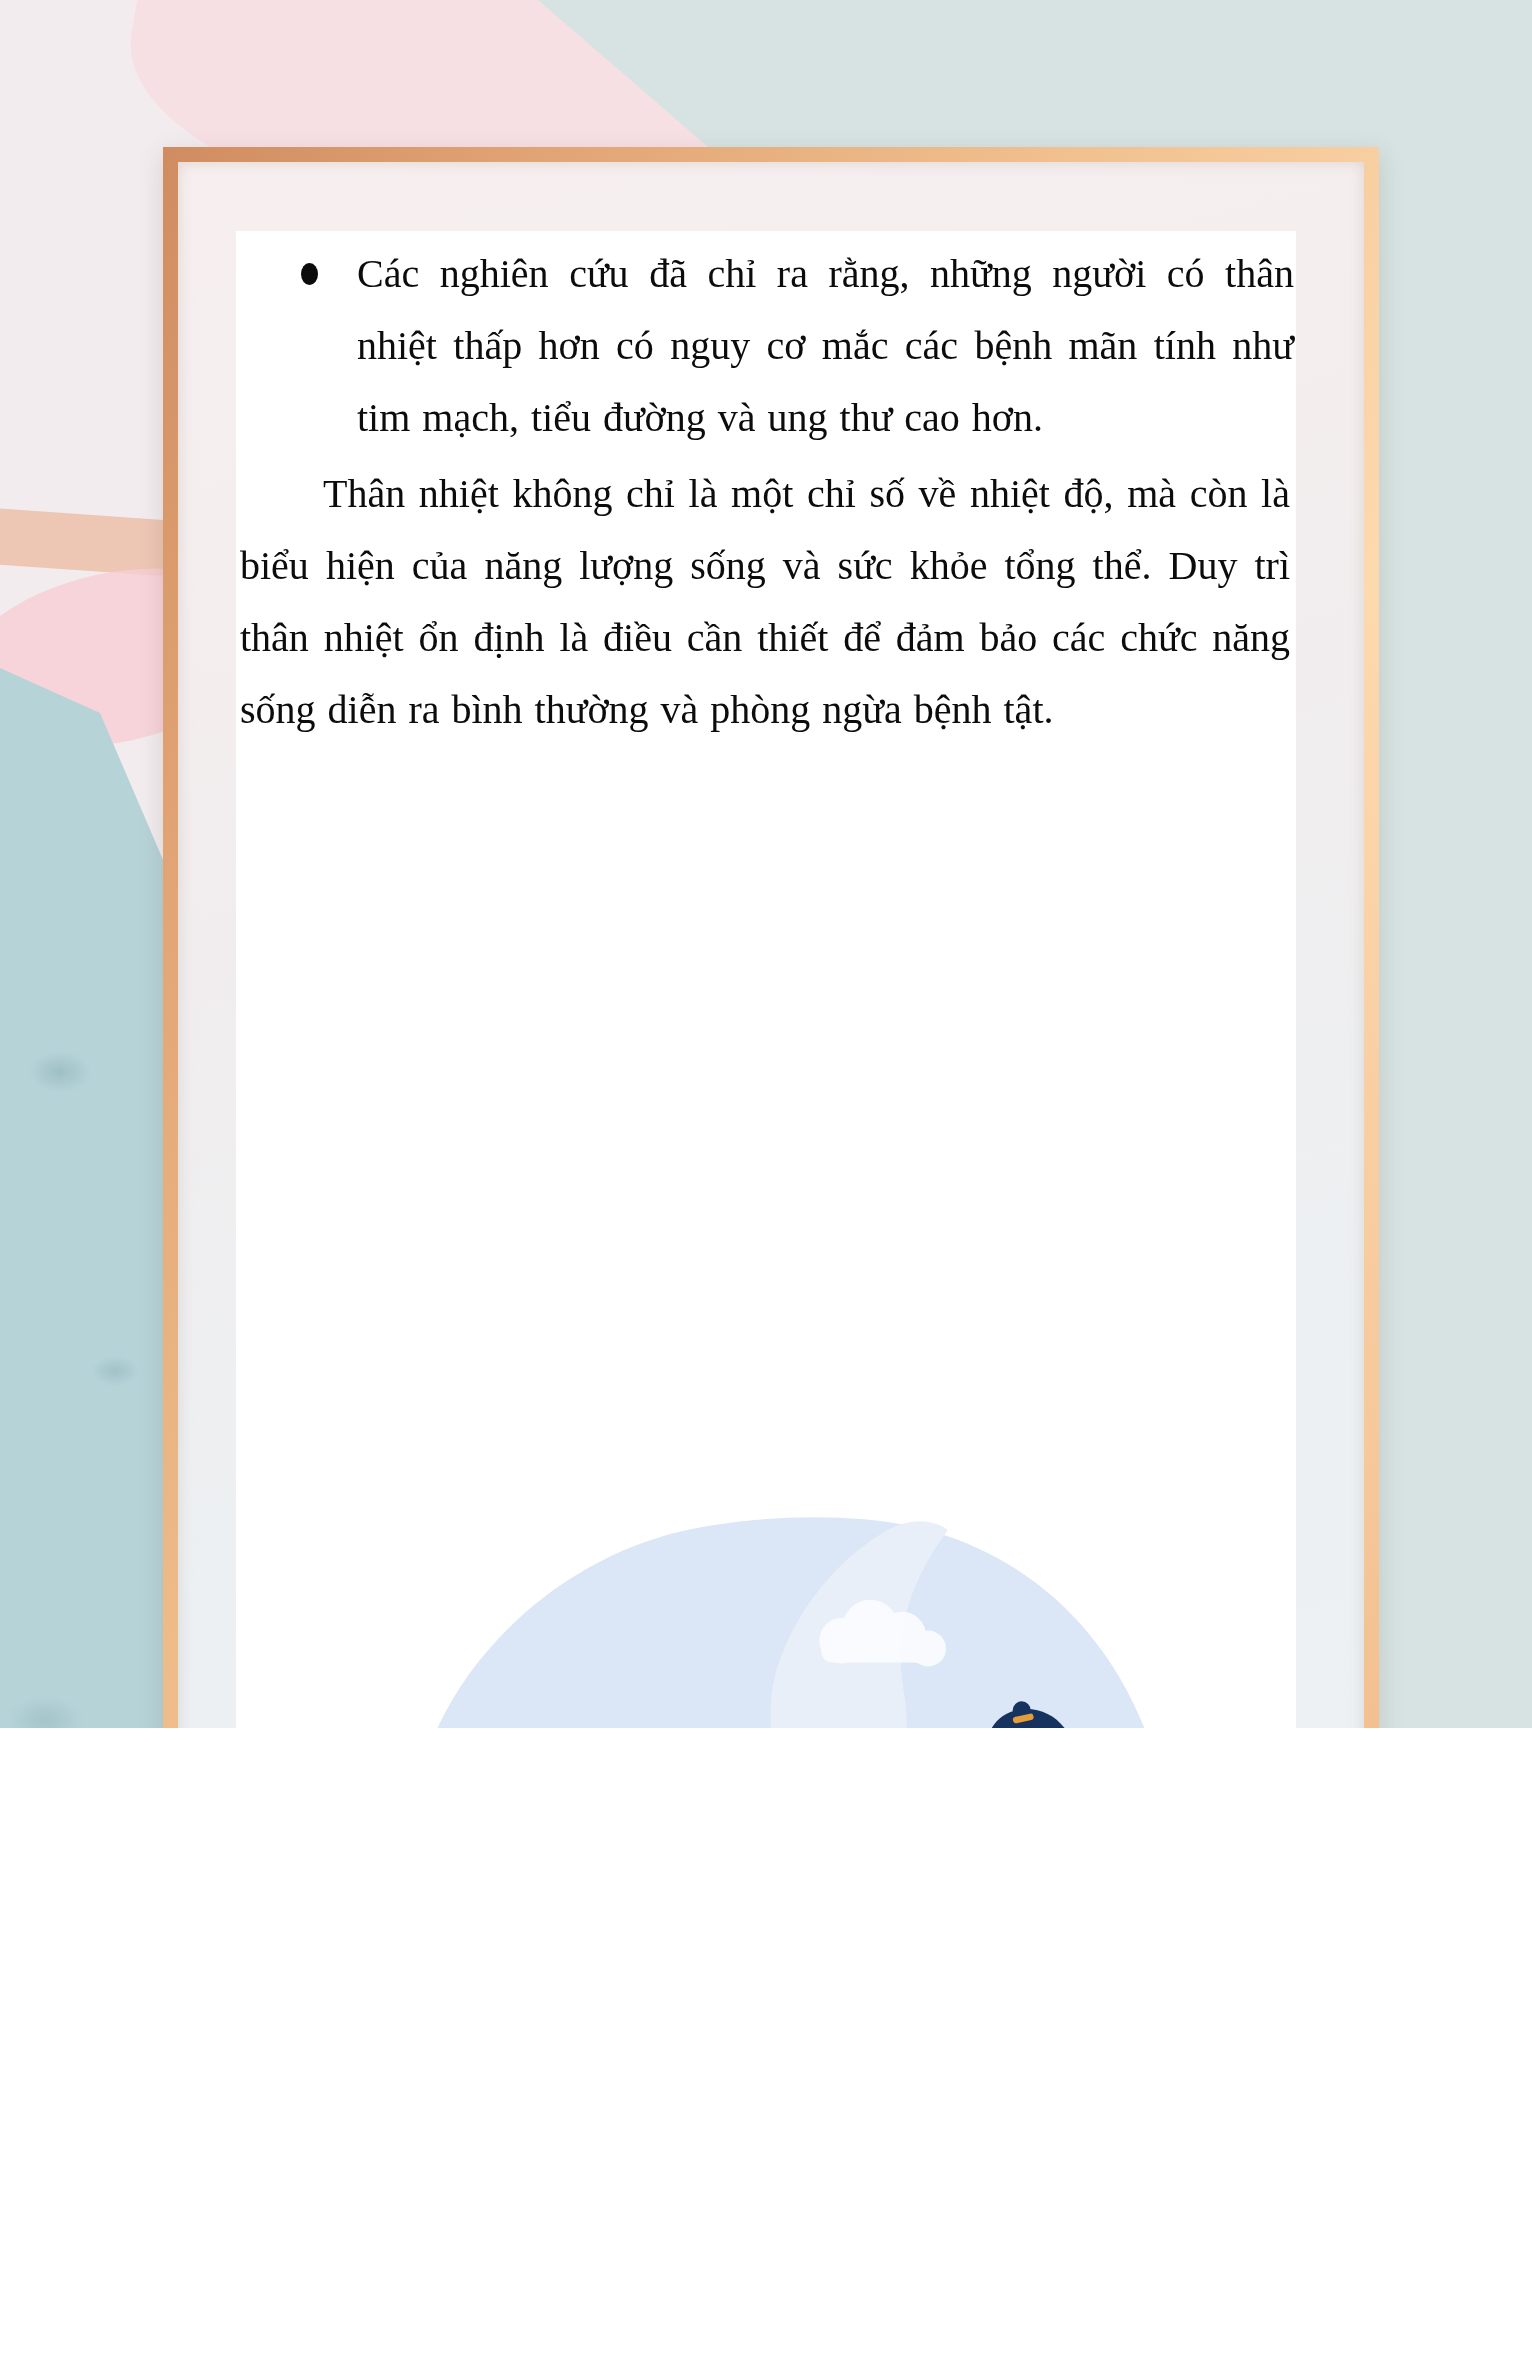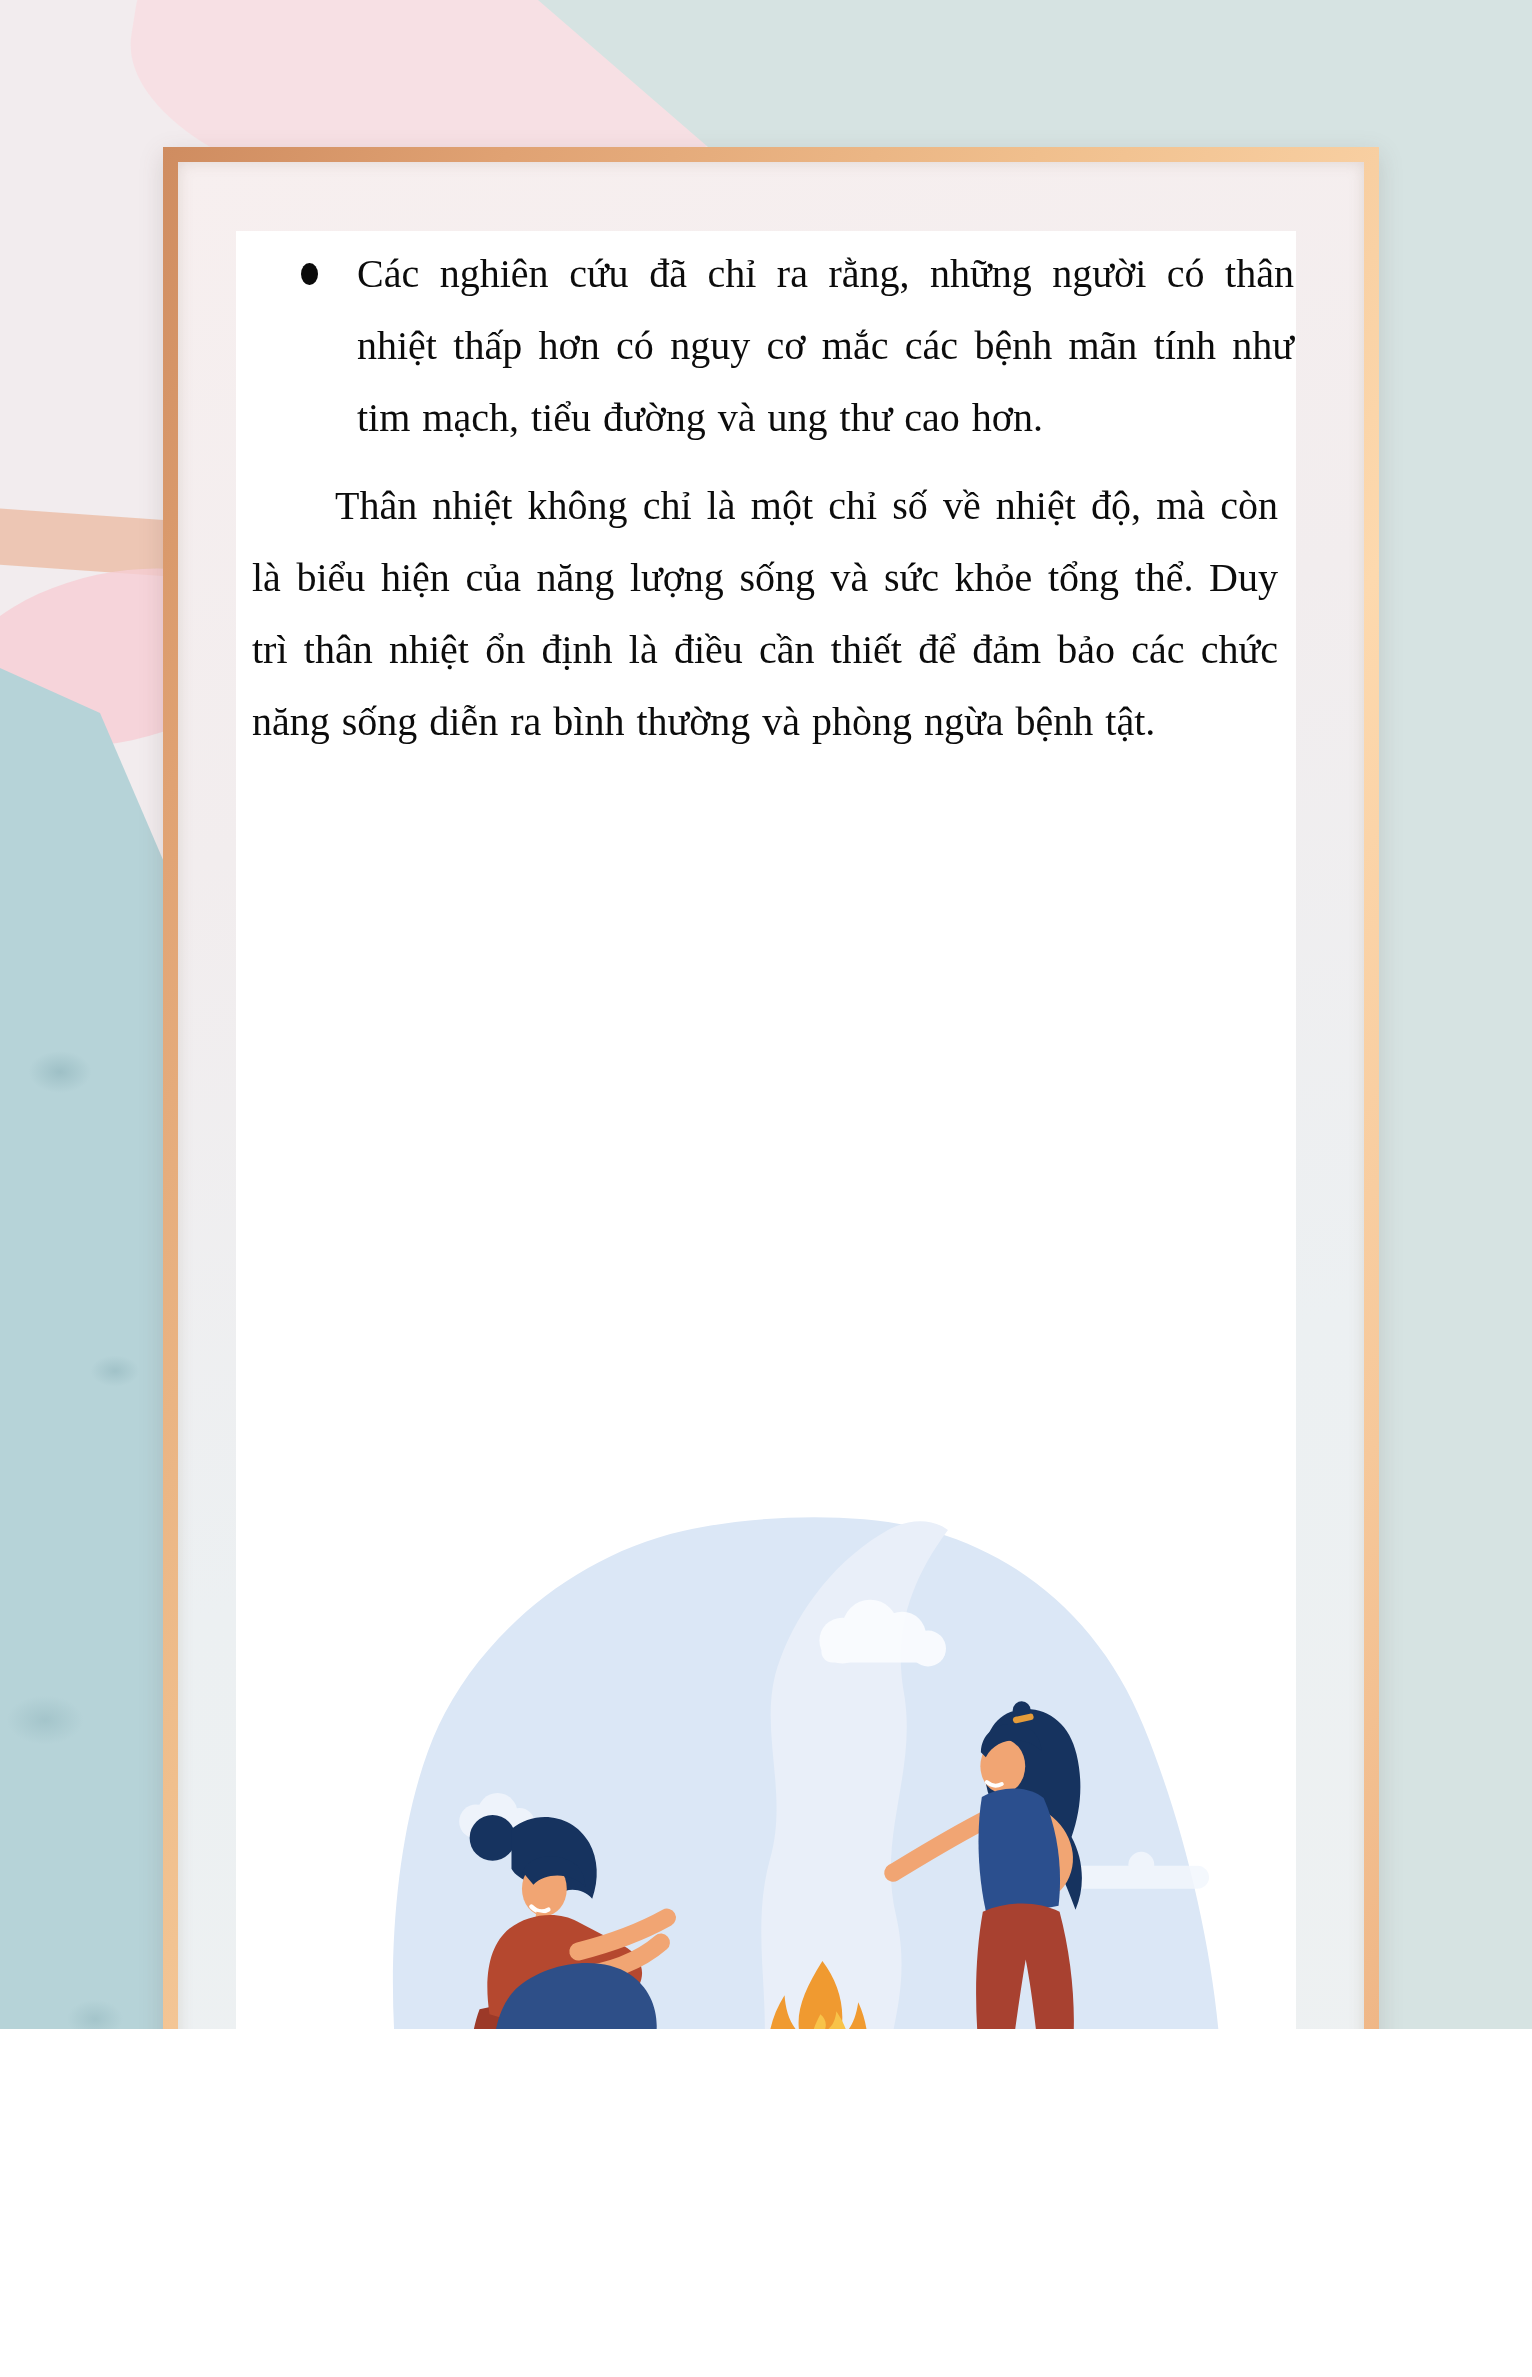--- a/index.html
+++ b/index.html
@@ -1,17 +1,17 @@
 <!DOCTYPE html>
 <html style="font-size:8px"><head>
 <meta charset="utf-8">
 <style>
   html,body{margin:0;padding:0;}
   body{width:1533px;height:2377px;font-family:"Liberation Serif","DejaVu Serif",serif;}
-  .canvas{position:relative;width:1533px;height:2029px;overflow:hidden;background:#f2ecee;}
+  .canvas{position:relative;width:1533px;height:1728px;overflow:hidden;background:#f2ecee;}
   .abs{position:absolute;}
 
   
   .bg-pink-wash{left:130px;top:-75px;width:588px;height:284px;background:#f8dee2;
     border-radius:45%;transform:rotate(9deg);opacity:.85;}
   .bg-teal-right{left:0;top:0;width:1533px;height:2377px;background:#d6e3e2;
     clip-path:polygon(538px 0,1533px 0,1533px 2377px,573px 2377px,573px 2222px,708px 147px);}
   .bg-salmon-stroke{left:-35px;top:526px;width:568px;height:56px;background:#ecc2ad;
     border-radius:35px;transform:rotate(4deg);opacity:.9;}
   .bg-pink-left{left:-45px;top:573px;width:319px;height:169px;background:#f6ced4;
@@ -39,21 +39,21 @@
   .page-seam{left:896px;top:2140px;width:15px;height:81px;
     background:linear-gradient(90deg,transparent,rgba(150,140,125,.22),transparent);}
 
   
   .panel{left:236px;top:231px;width:1060px;height:1908px;background:#ffffff;}
   .text{padding:7px 2px 0 0;font-size:40px;line-height:72px;color:#0c0c0c;word-spacing:.05em;}
   .text ul{margin:0;padding:0 0 0 121px;list-style:none;}
   .text li{position:relative;text-align:justify;}
   .text li::before{content:"";position:absolute;left:-56px;top:25px;width:17px;height:22.4px;
     border-radius:50%;background:#0b0b0b;}
-  .text p{margin:16px;text-indent:83px;text-align:justify;}
+  .text p{margin:4px;text-indent:83px;text-align:justify;}
 
   .illu{left:128px;top:1279px;width:862px;height:591px;}
 
   .page-number{left:163px;top:2151px;width:1216px;text-align:center;
     font-size:46px;font-weight:bold;color:#141414;line-height:1.1;}
 </style>
 </head>
 <body>
 
 <div class="canvas">

